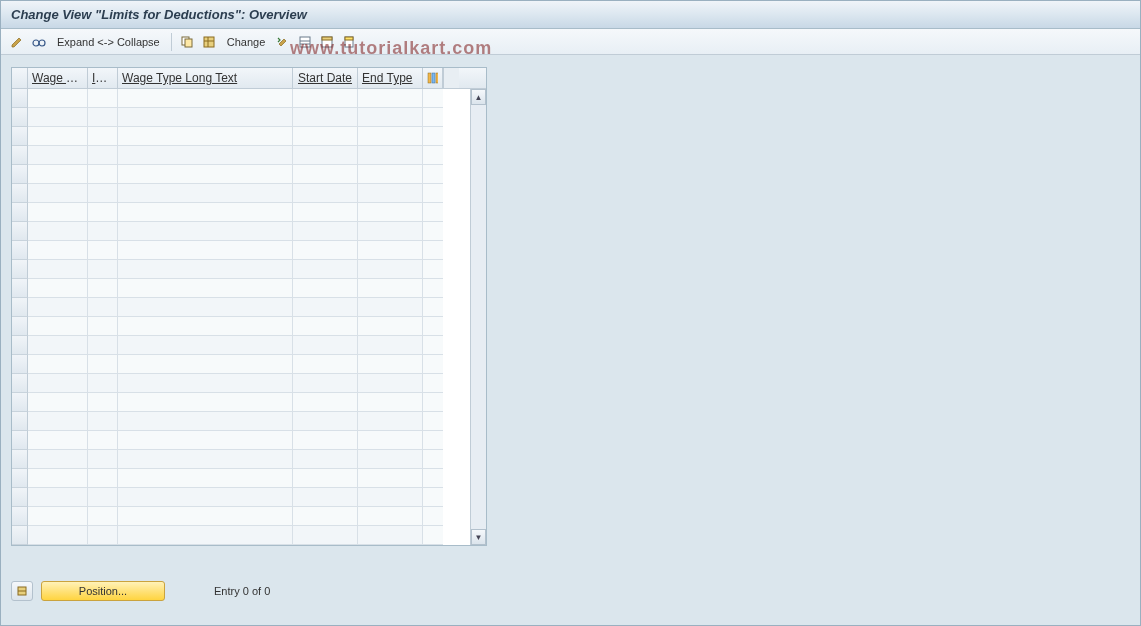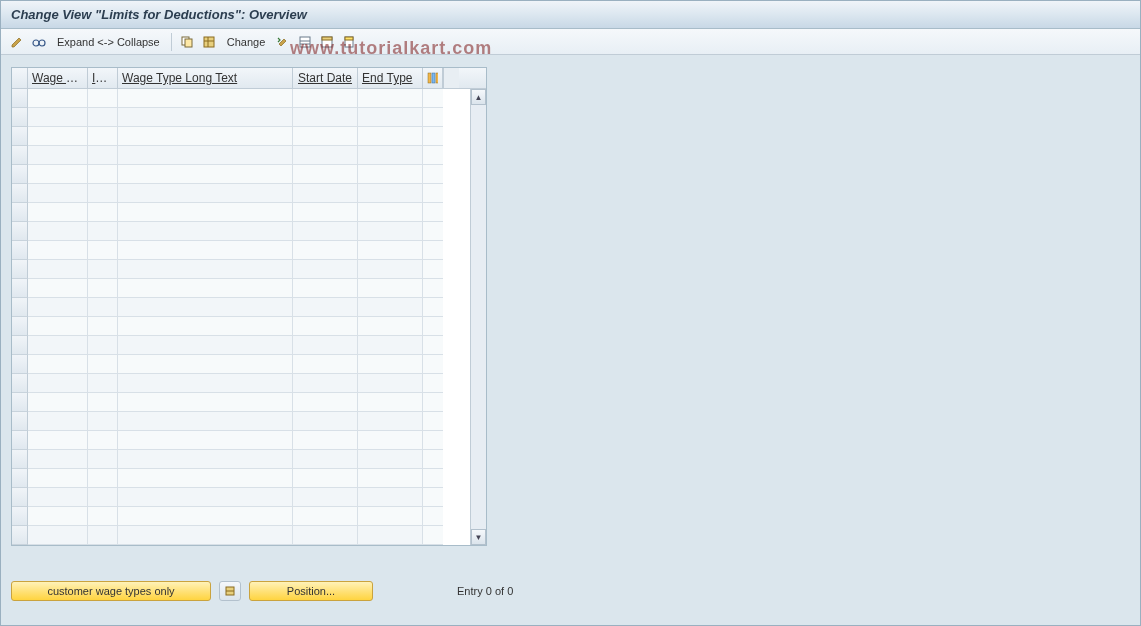--- a/index.html
+++ b/index.html
@@ -172,21 +172,21 @@
       height: 20px;
       background: linear-gradient(#f5f8fb,#dbe4ec);
       border: 1px solid #b3c1cd;
       border-radius: 3px;
       display:inline-flex;
       align-items:center;
       justify-content:center;
       cursor:pointer;
     }
     .entry-text {
-      margin-left: 76px;
+      margin-left: 41px;
       font-size: 11px;
       color: #333;
     }
     .watermark {
       position: absolute;
       top: 38px;
       left: 290px;
       font-size: 18px;
       font-weight: bold;
       color: #7f1d1d;
@@ -501,21 +501,20 @@
       <div class="scroll-vert">
         <div class="scroll-btn">▲</div>
         <div class="scroll-track"></div>
         <div class="scroll-btn">▼</div>
       </div>
     </div>
   </div>
 </div>
 
 <div class="footer">
-  <div class="btn-yellow w1">customer wage types only</div>
   <div class="btn-small">
     <svg width="12" height="12">
         <rect x="2" y="2" width="8" height="8" fill="#e7cf7d" stroke="#8a6b20"></rect>
         <line x1="2" y1="6" x2="10" y2="6" stroke="#8a6b20"></line>
       </svg>
   </div>
   <div class="btn-yellow w2">Position...</div>
   <span class="entry-text">Entry 0 of 0</span>
 </div>
 

